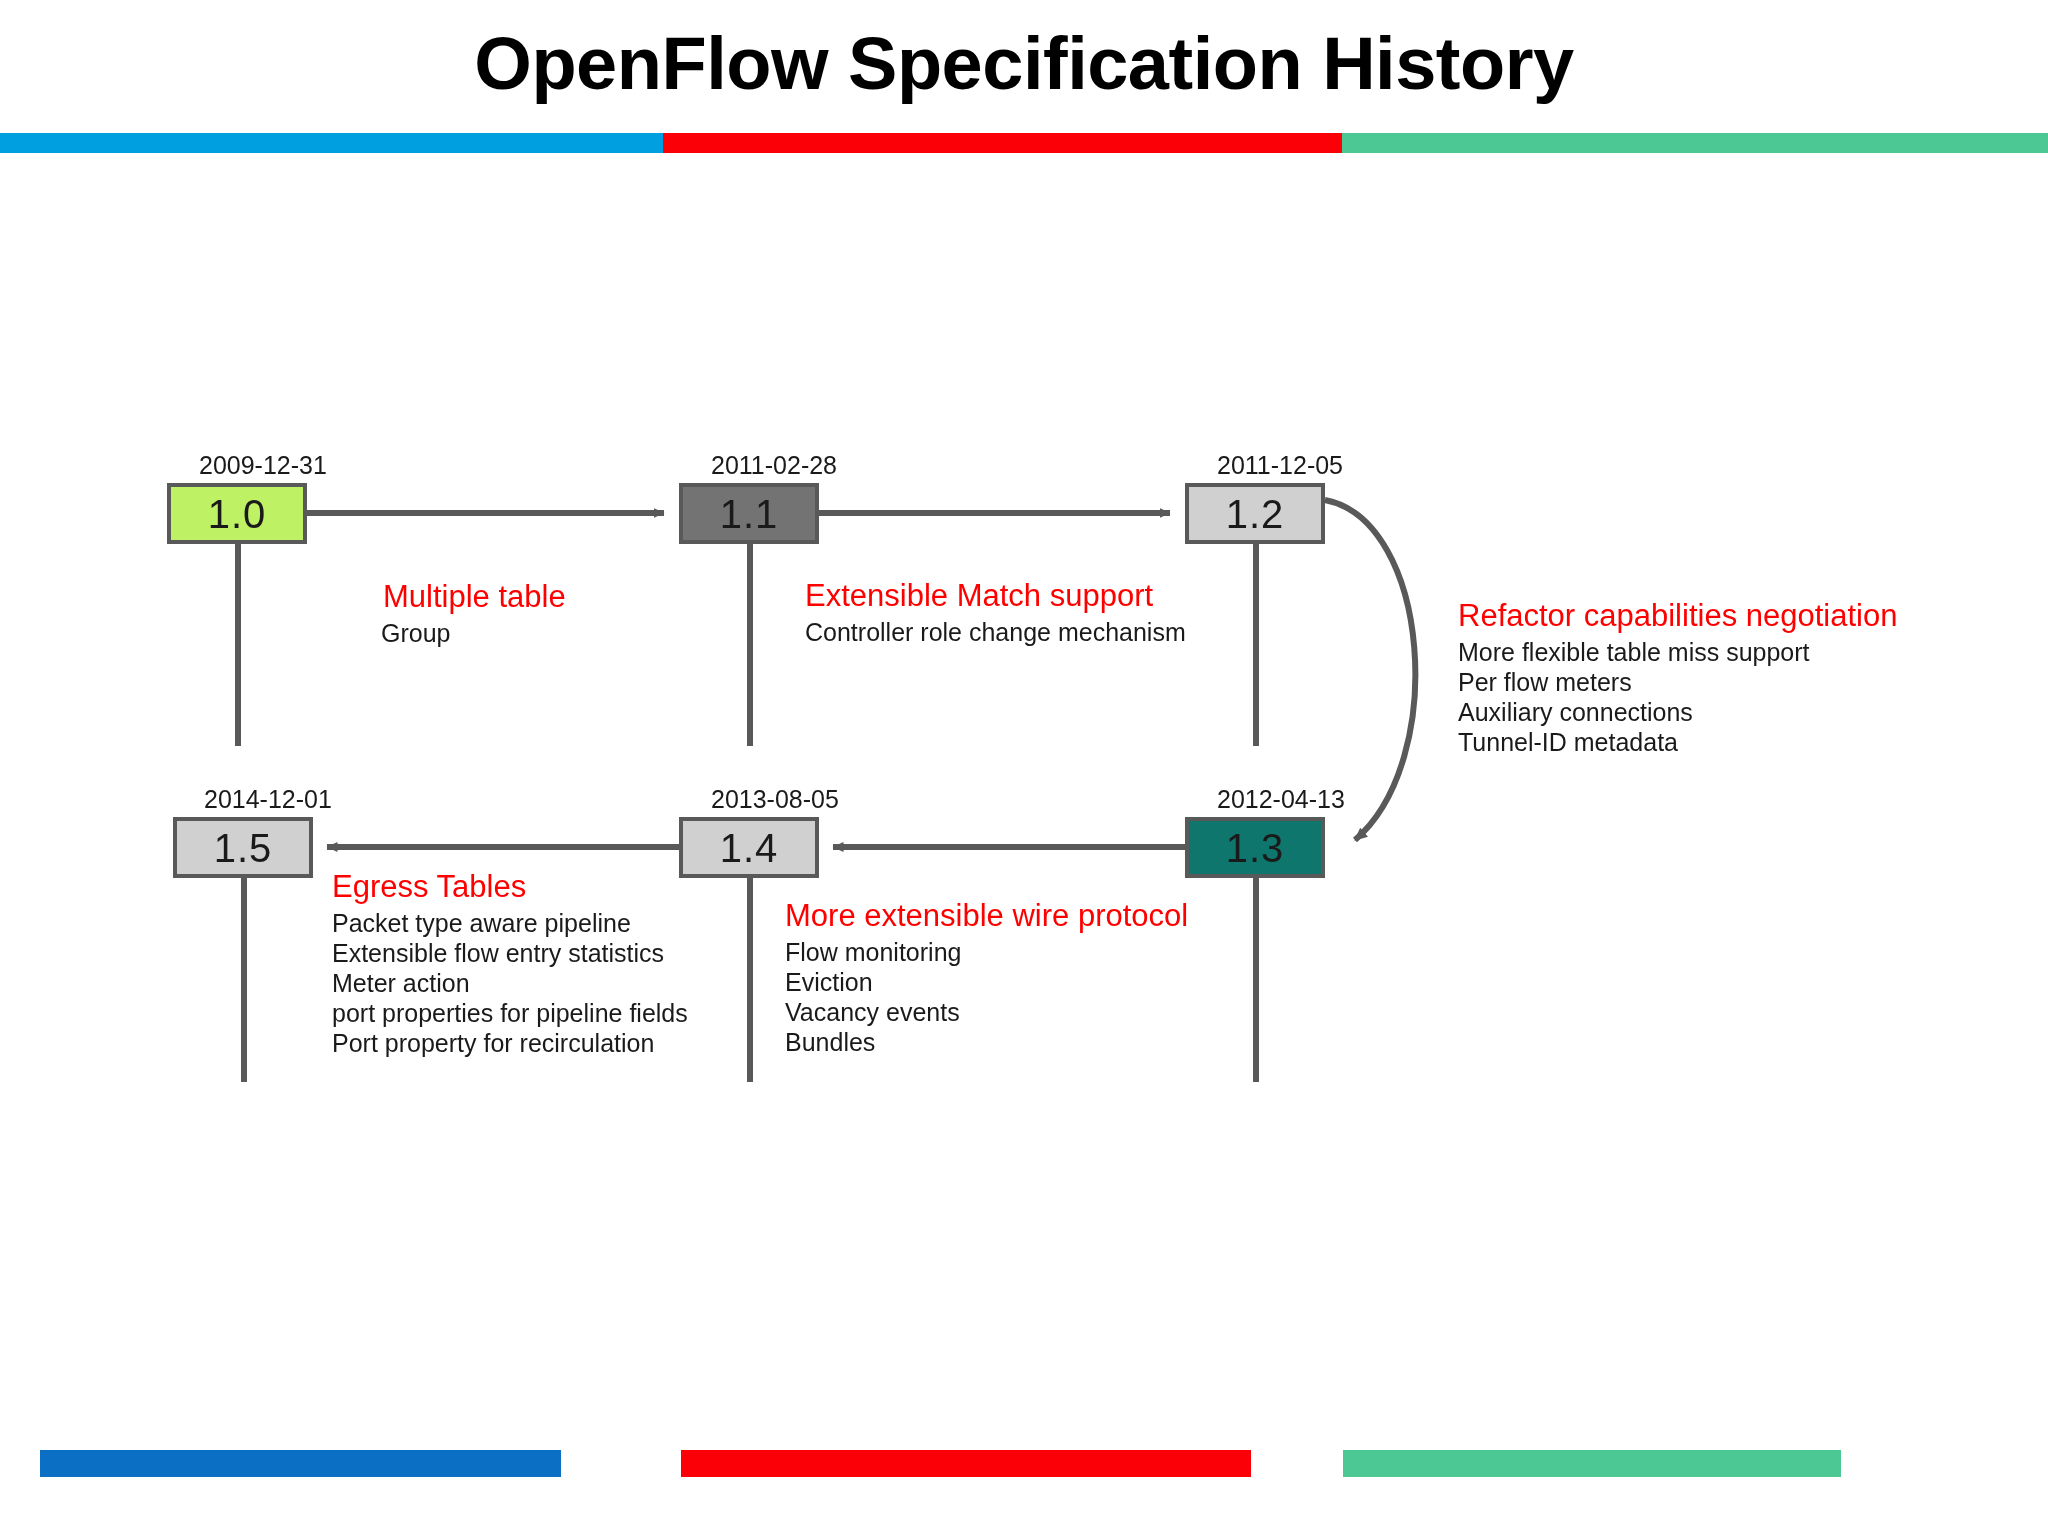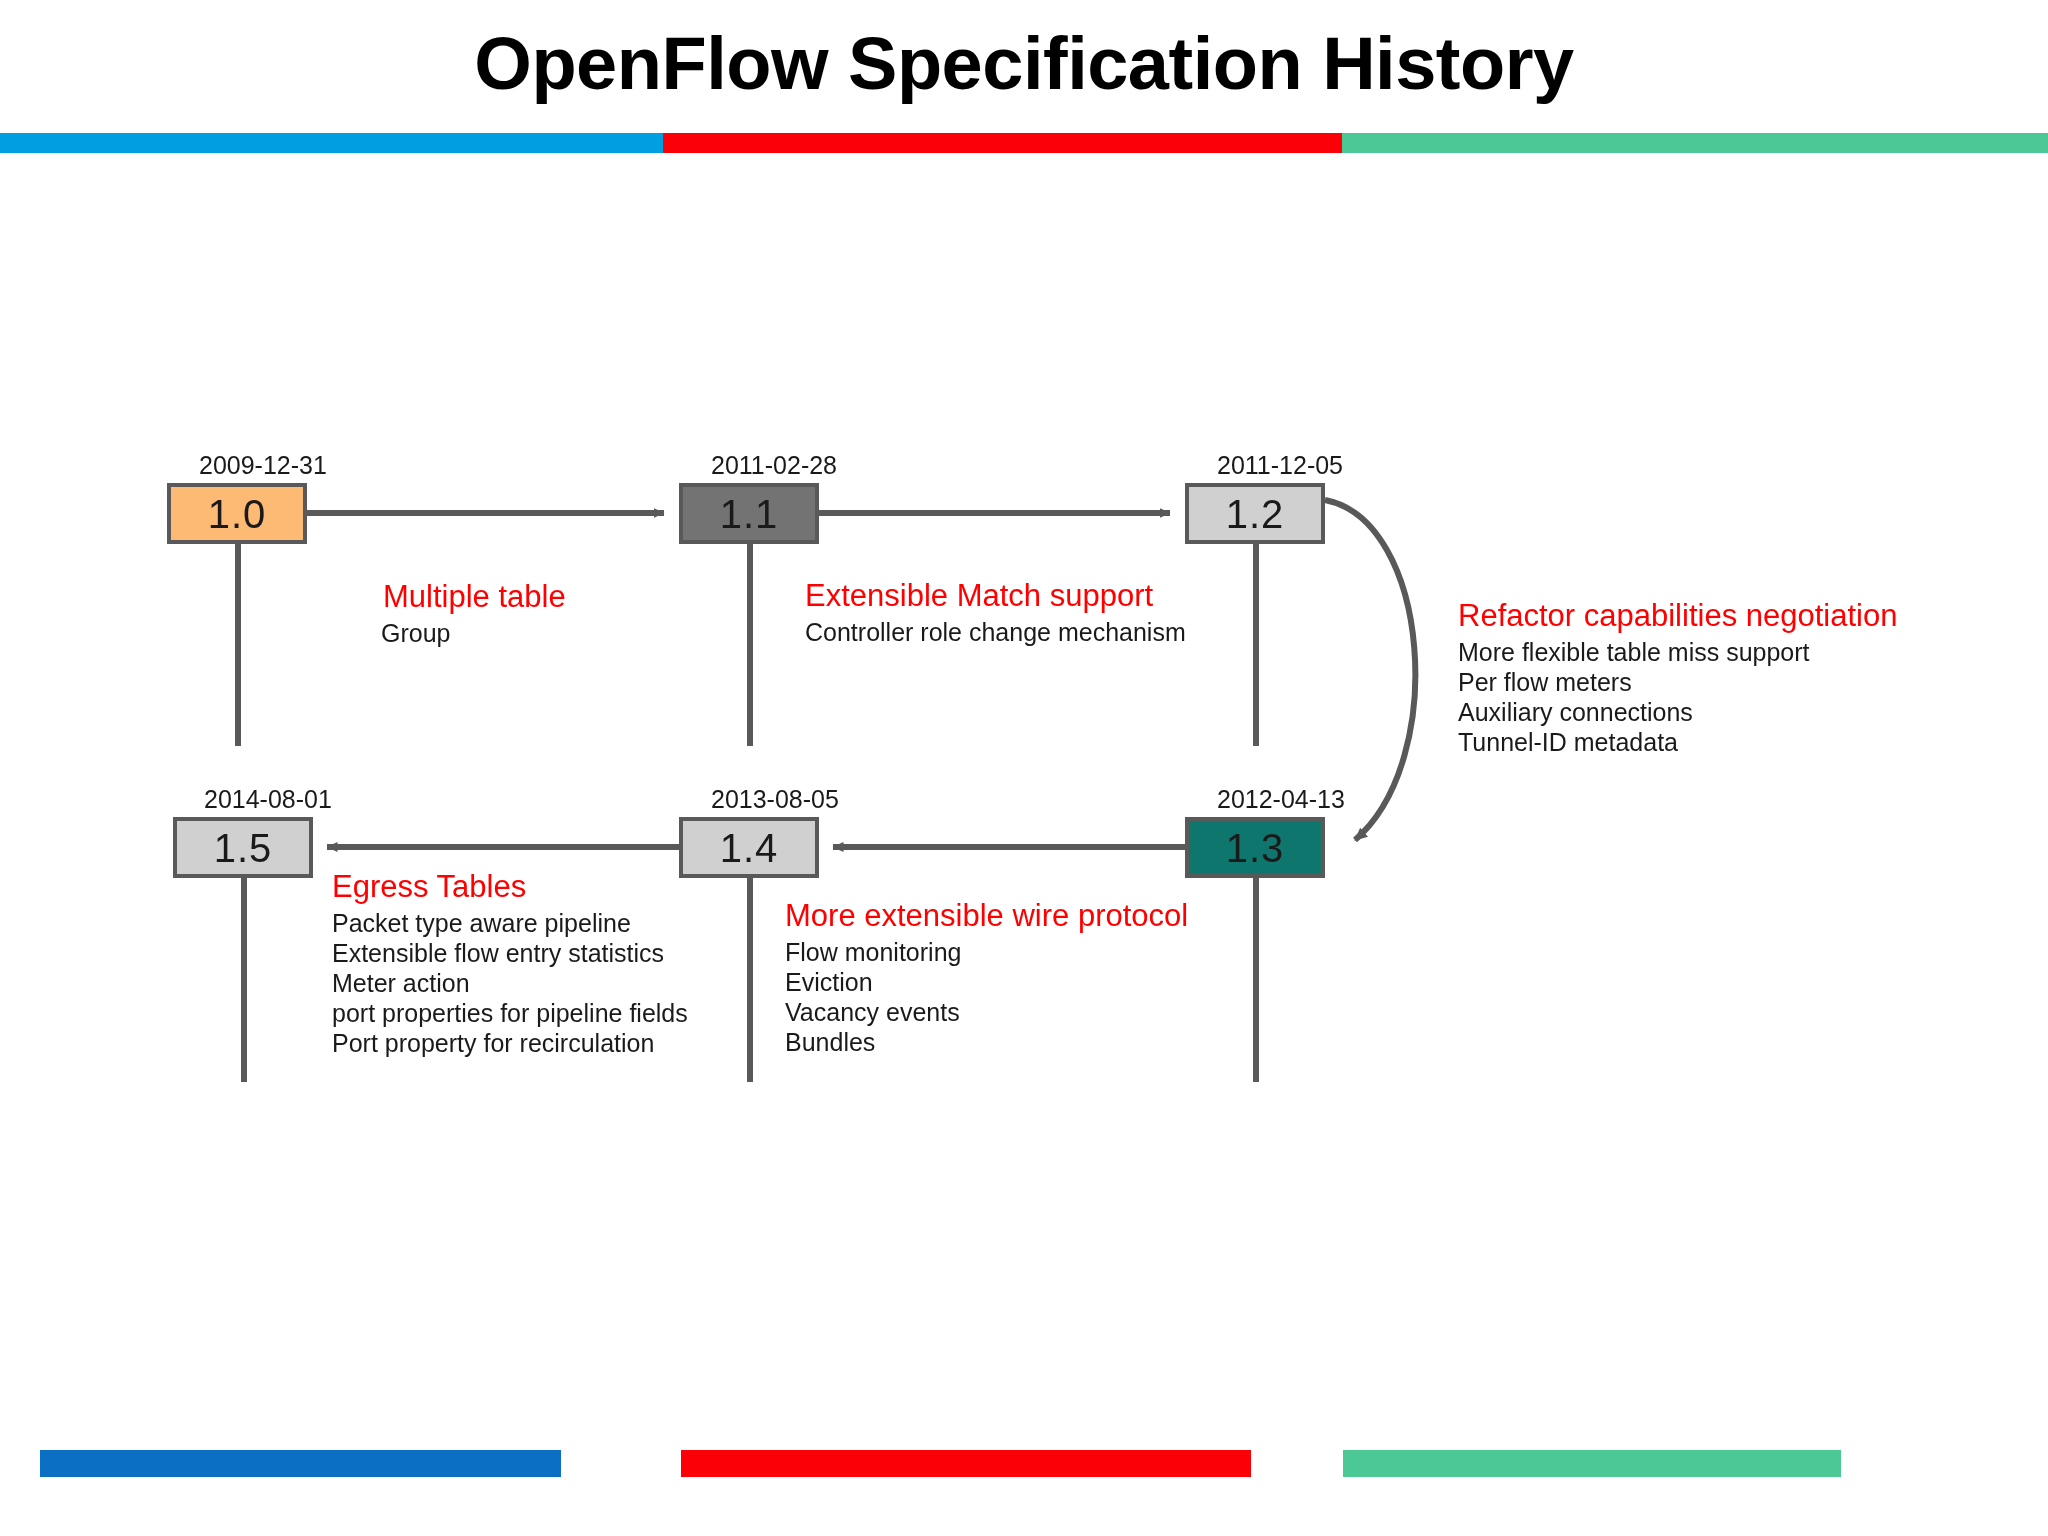--- a/index.html
+++ b/index.html
@@ -195,23 +195,23 @@
       <line x1="244" y1="878" x2="244" y2="1082" stroke="#595959" stroke-width="6"></line>
       <line x1="750" y1="878" x2="750" y2="1082" stroke="#595959" stroke-width="6"></line>
       <line x1="1256" y1="878" x2="1256" y2="1082" stroke="#595959" stroke-width="6"></line>
     </svg>
 
     <div class="node-date" id="date-10">2009-12-31</div>
     <div class="node-date" id="date-11">2011-02-28</div>
     <div class="node-date" id="date-12">2011-12-05</div>
     <div class="node-date" id="date-13">2012-04-13</div>
     <div class="node-date" id="date-14">2013-08-05</div>
-    <div class="node-date" id="date-15">2014-08-01</div>
-
-    <div class="node" id="node-10" style="background: #fdba74; border-color: rgb(89, 89, 89);">
+    <div class="node-date" id="date-15">2014-12-01</div>
+
+    <div class="node" id="node-10" style="background: #bef264; border-color: rgb(89, 89, 89);">
       <span class="node-label">1.0</span>
     </div>
     <div class="node" id="node-11" style="background: #737373; border-color: rgb(89, 89, 89);">
       <span class="node-label">1.1</span>
     </div>
     <div class="node" id="node-12" style="background: rgb(208, 208, 208); border-color: rgb(89, 89, 89);">
       <span class="node-label">1.2</span>
     </div>
     <div class="node" id="node-13" style="background: #0f766e; border-color: rgb(89, 89, 89);">
       <span class="node-label">1.3</span>

